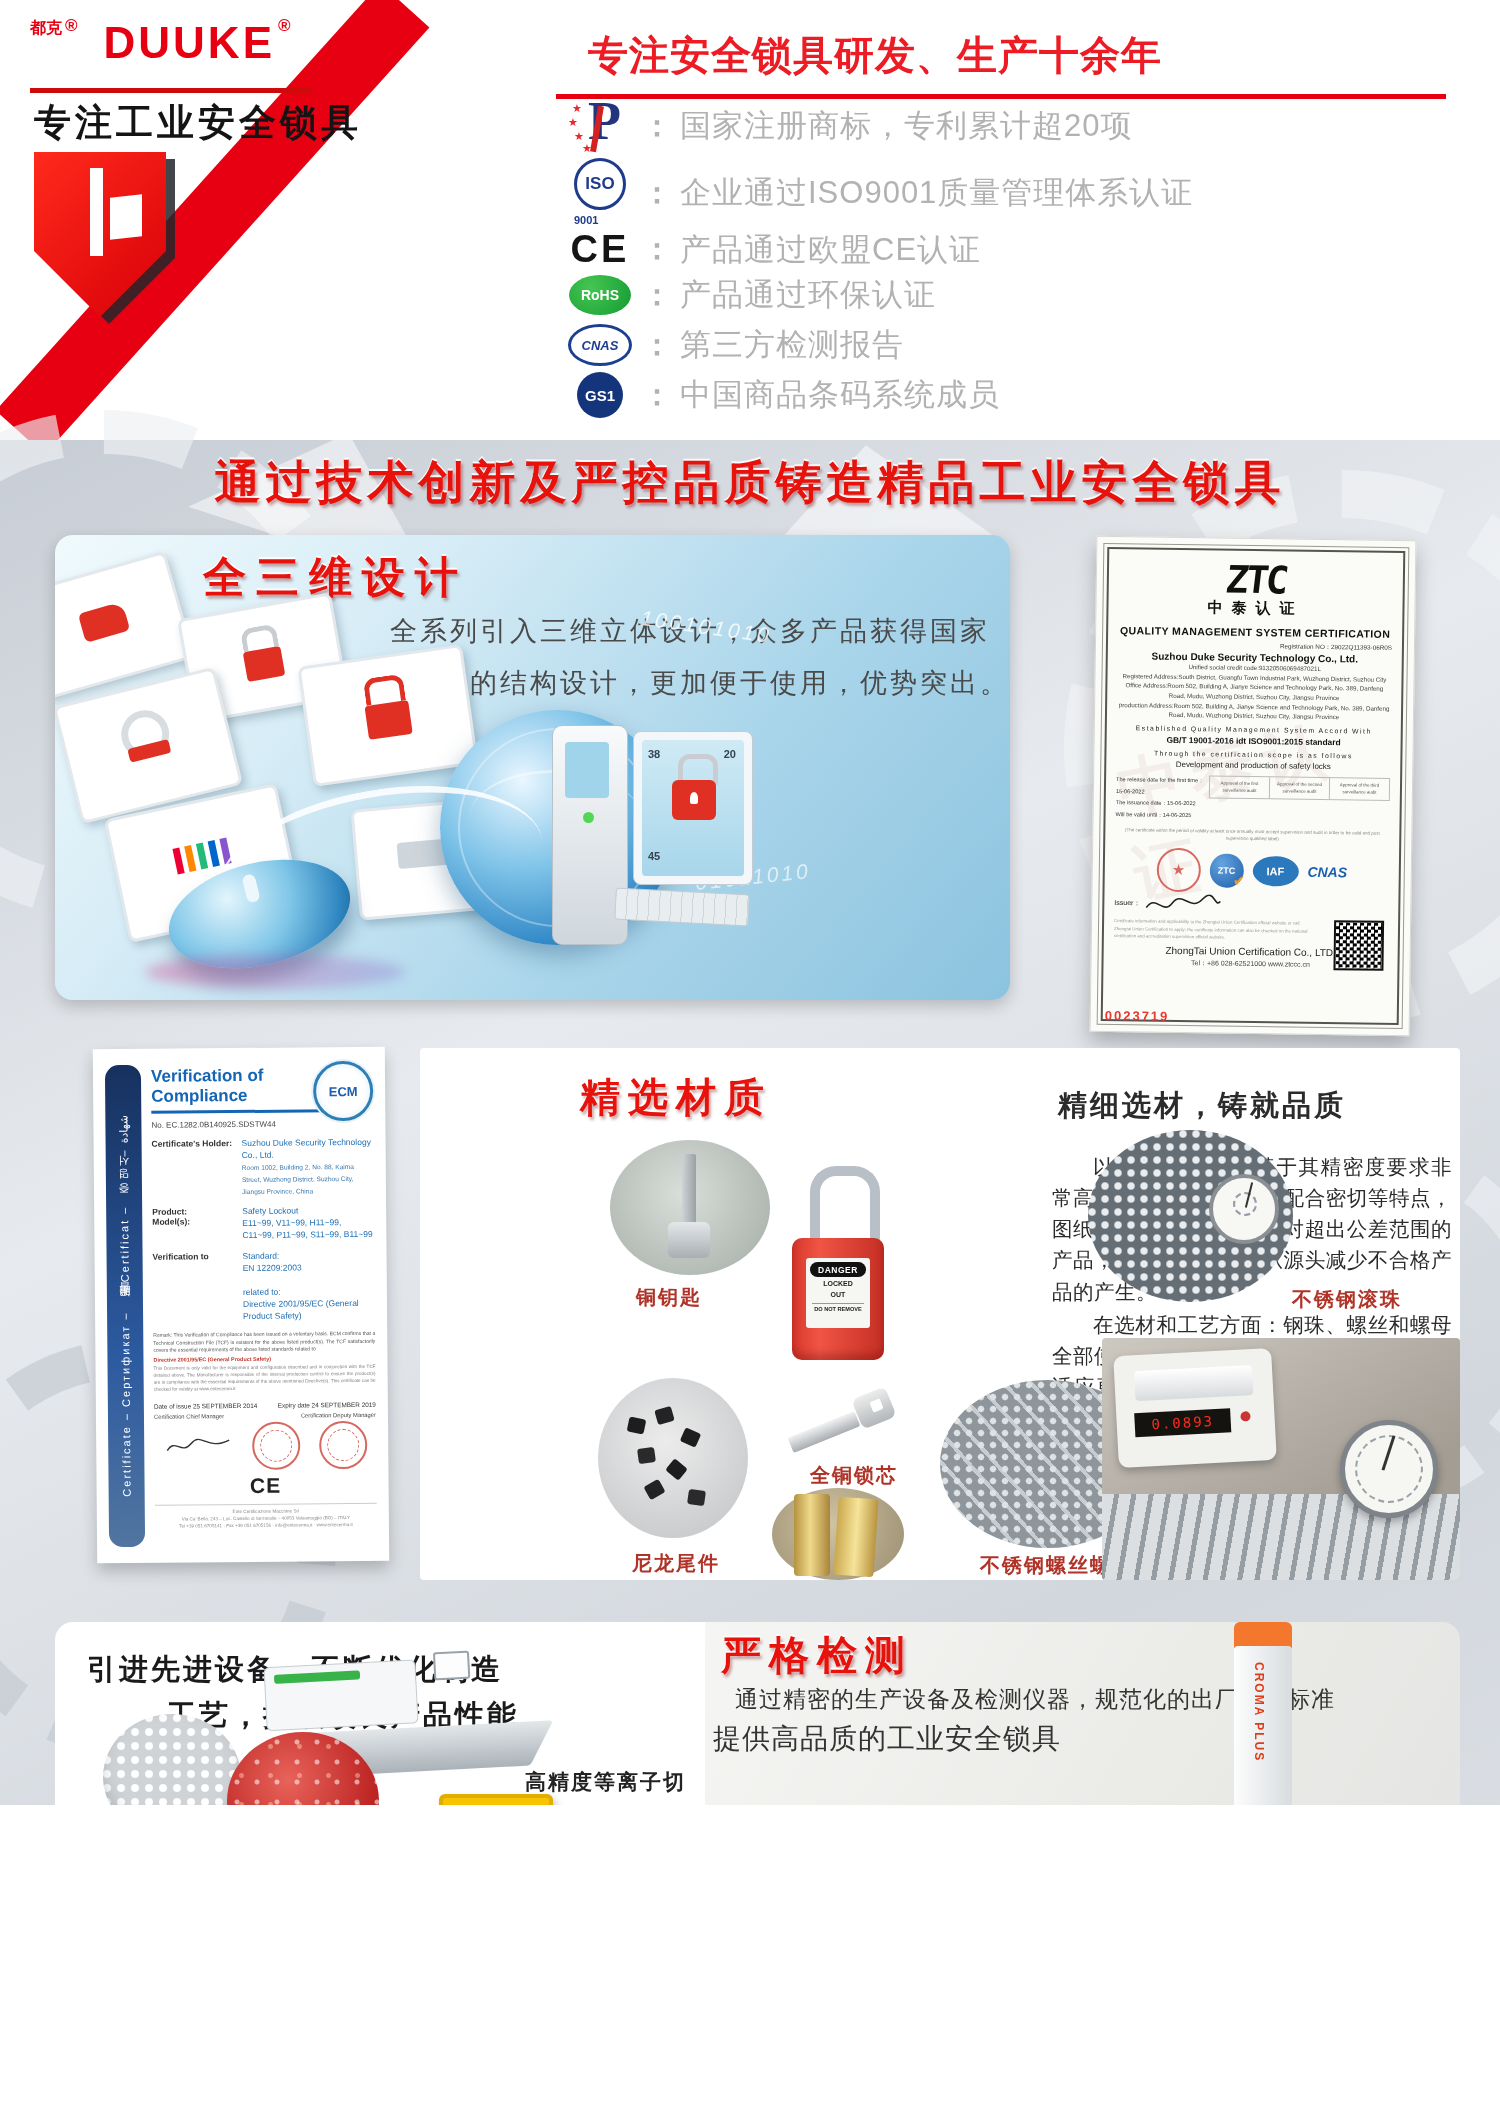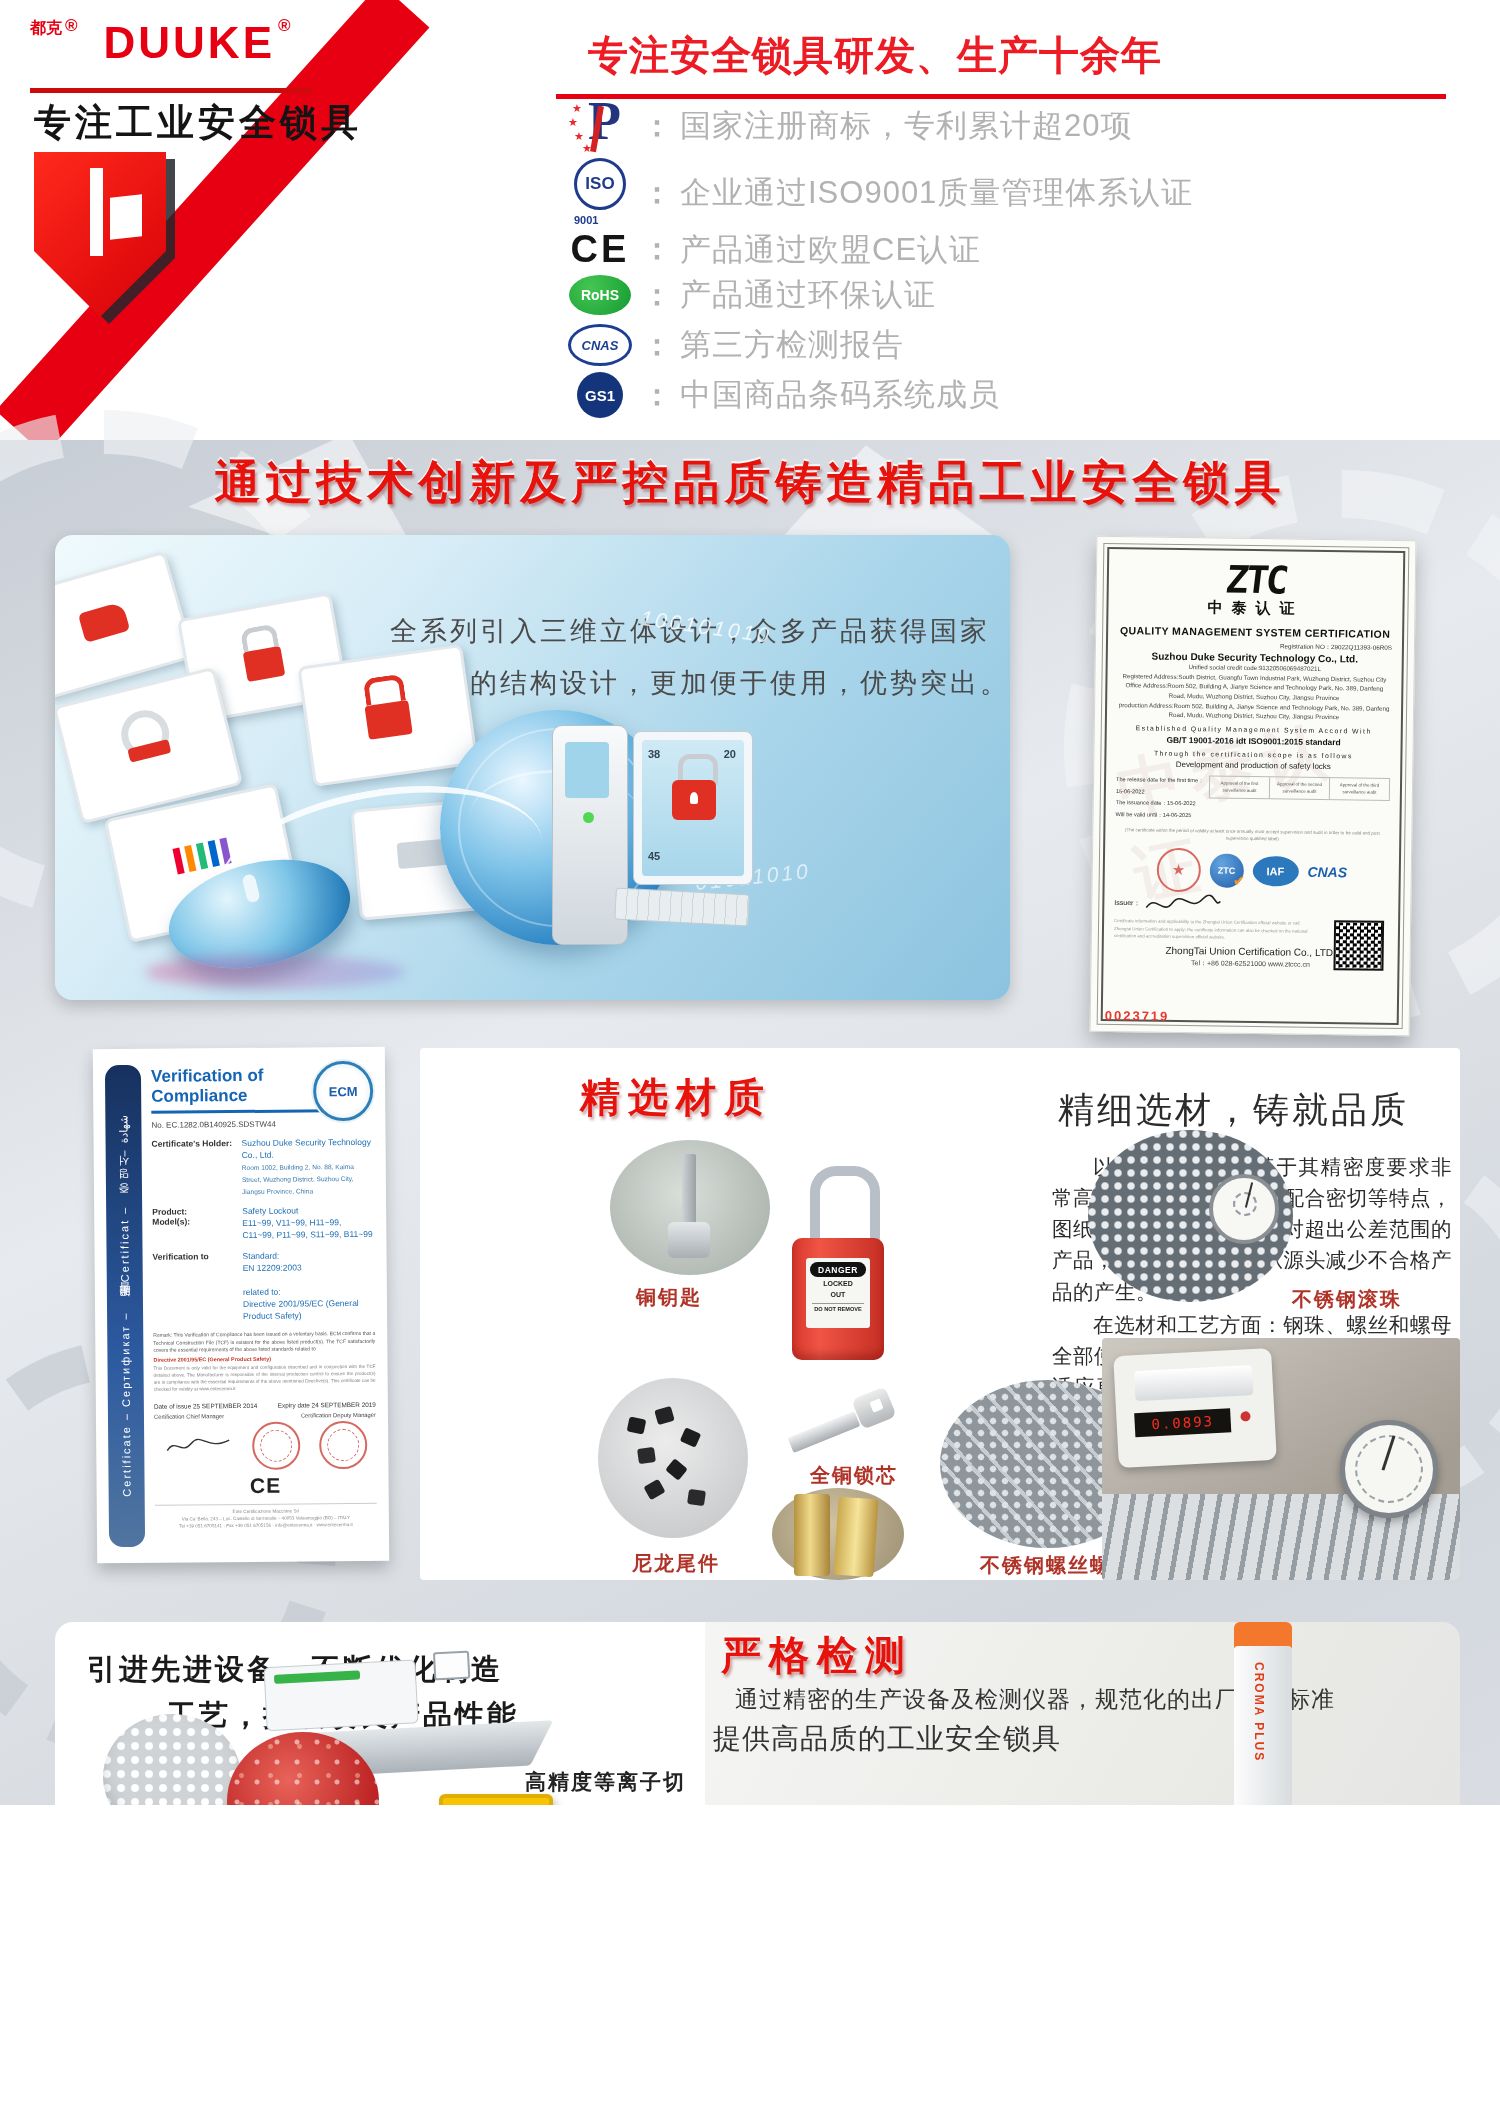--- a/index.html
+++ b/index.html
@@ -117,21 +117,21 @@
   .ecm-roles{display:flex;justify-content:space-between;font-size:5.8px;color:#444;margin-top:4px;}
   .ecm-stamp{width:44px;height:44px;border-radius:50%;border:2px solid #cc4438;opacity:.8;
        display:flex;align-items:center;justify-content:center;}
   .ecm-stamp i{width:30px;height:30px;border-radius:50%;border:1px dashed #cc4438;}
   .ecm .cem{text-align:center;font-size:21px;font-weight:bold;color:#222;letter-spacing:1px;margin-top:4px;}
   .ecm .ft{font-size:4.6px;color:#8a8a8a;text-align:center;line-height:1.6;border-top:1px solid #ccc;
        margin-top:6px;padding-top:3px;}
   
   .materials{position:absolute;left:420px;top:1048px;width:1040px;height:532px;background:#fff;border-radius:4px;}
   .mat-title{font-size:40px;letter-spacing:8px;}
-  .mat-head{font-size:36px;font-weight:normal;color:#2b2b2b;letter-spacing:3px;}
+  .mat-head{font-size:29px;font-weight:bold;color:#2b2b2b;letter-spacing:3px;}
   .mat-p{font-size:20.5px;color:#2b2b2b;line-height:1.52;text-align:justify;letter-spacing:.5px;}
   .mat-lbl{font-size:20px;color:#b03328;letter-spacing:2px;font-weight:bold;}
   .ell{position:absolute;border-radius:50%;}
   .danger-pill{background:#111;color:#fff;border-radius:8px;font-weight:bold;font-size:8.5px;
        display:flex;align-items:center;justify-content:center;letter-spacing:.5px;}
   
   .mfg{position:absolute;left:55px;top:1622px;width:650px;height:488px;background:#fff;border-radius:18px 0 0 18px;}
   .insp{position:absolute;left:705px;top:1622px;width:755px;height:488px;border-radius:0 18px 18px 0;
         background:linear-gradient(120deg,#f5f5f3,#e9e9e6 60%,#e2e3e2);}
   .mfg-intro{font-size:29px;font-weight:bold;color:#1a1a1a;letter-spacing:3px;}
@@ -228,20 +228,21 @@
     <div class="gear" style="left:-80px;top:900px;width:340px;height:340px;border-width:38px;border-color:#c3c9d1;"></div>
     <div class="gear" style="right:-60px;top:700px;width:300px;height:300px;border-width:34px;border-color:#eceff2;"></div>
     <div class="gear" style="left:580px;top:1480px;width:380px;height:380px;border-width:40px;border-color:#cdd3da;"></div>
     <div class="shard" style="left:200px;top:-10px;width:260px;height:120px;transform:rotate(18deg);clip-path:polygon(0 100%,50% 0,100% 100%);"></div>
     <div class="shard" style="left:700px;top:10px;width:300px;height:130px;transform:rotate(-12deg);clip-path:polygon(0 100%,60% 0,100% 100%);"></div>
   </div>
 
   <div class="abs banner-title fancy-red" style="left:0;top:452px;">通过技术创新及严控品质铸造精品工业安全锁具</div>
 
   <div class="design">
+    <div class="abs fancy-red" style="left:148px;top:14px;font-size:43px;letter-spacing:10px;">全三维设计</div>
     <div class="abs serif" style="left:335px;top:78px;font-size:27px;color:#4a4a4a;letter-spacing:3px;">全系列引入三维立体设计，众多产品获得国家专利</div>
     <div class="abs serif" style="left:295px;top:130px;font-size:27px;color:#4a4a4a;letter-spacing:3px;">独特新颖的结构设计，更加便于使用，优势突出。</div>
 
     <div class="mon" style="left:-28px;top:35px;width:150px;height:105px;transform:rotate(-16deg);">
       <div class="p-body" style="width:46px;height:30px;margin:34px auto 0;border-radius:6px 14px 6px 6px;"></div>
       </div>
     <div class="mon" style="left:130px;top:70px;width:150px;height:100px;transform:rotate(-10deg);">
       <div class="p-shackle" style="width:26px;height:18px;margin:18px auto 0;"></div>
       <div class="p-body" style="width:38px;height:30px;margin:0 auto;"></div>
       </div>

